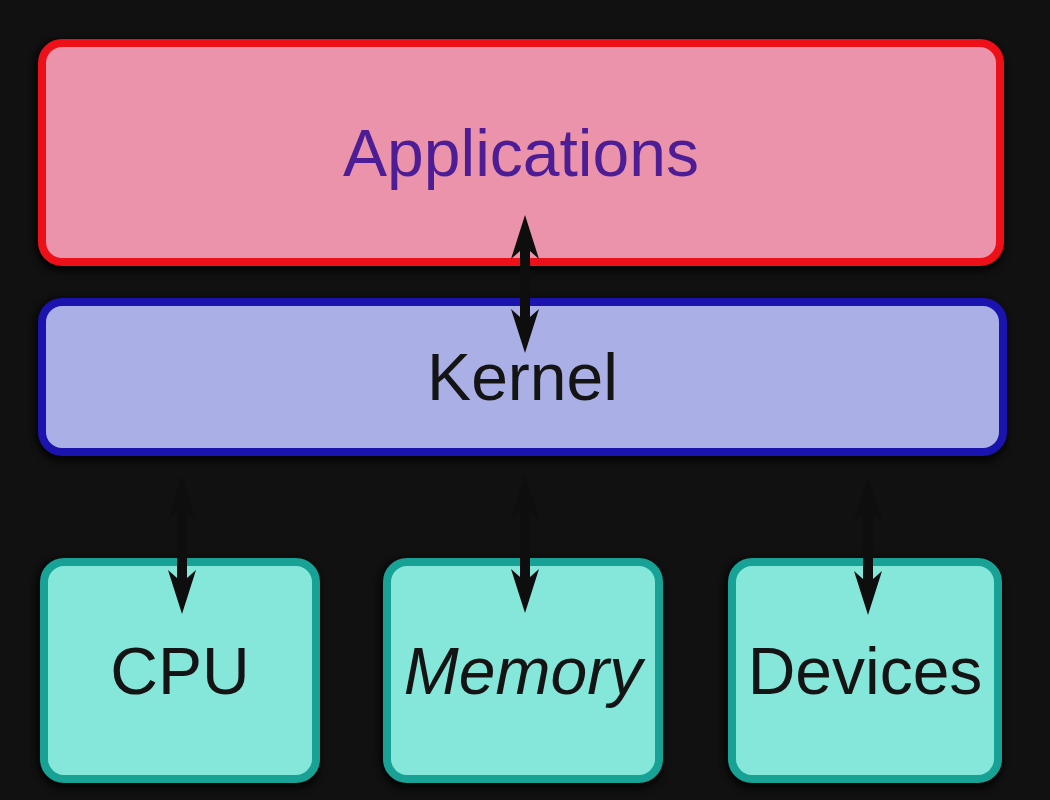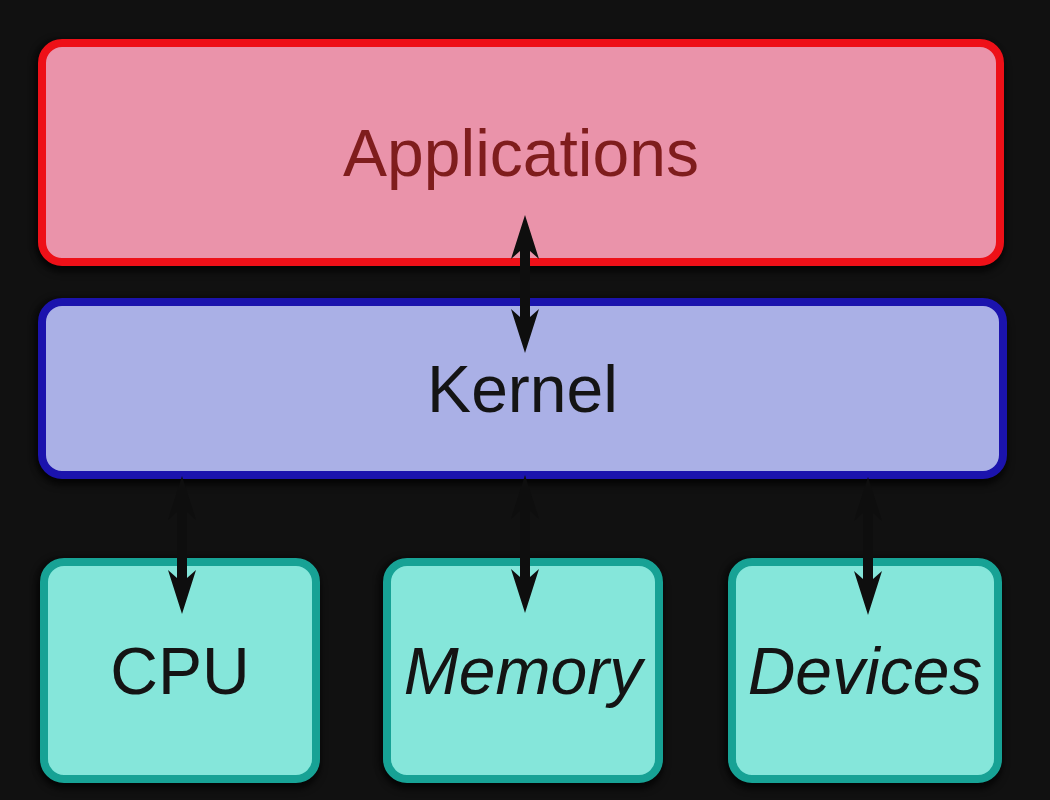--- a/index.html
+++ b/index.html
@@ -25,21 +25,21 @@
     box-shadow: 0 6px 7px rgba(0,0,0,0.65), -4px 0 6px rgba(0,0,0,0.45);
   }
   .node .label {
     font-size: 66px;
     letter-spacing: 0px;
     line-height: 1;
     white-space: nowrap;
     user-select: none;
   }
   #node-applications { left: 38px;  top: 39px;  width: 966px; height: 227px; }
-  #node-kernel       { left: 38px;  top: 298px; width: 969px; height: 181px; }
+  #node-kernel       { left: 38px;  top: 298px; width: 969px; height: 158px; }
   #node-cpu          { left: 40px;  top: 558px; width: 280px; height: 225px; text-align: center; }
   #node-memory       { left: 383px; top: 558px; width: 280px; height: 225px; font-style: italic; }
   #node-devices      { left: 728px; top: 558px; width: 274px; height: 225px; }
 
   .arrow {
     position: absolute;
     width: 36px;
     height: 138px;
     display: block;
   }
@@ -47,37 +47,37 @@
   #arrow-kernel-cpu          { left: 164px; top: 476px; }
   #arrow-kernel-memory       { left: 507px; top: 475px; }
   #arrow-kernel-devices      { left: 850px; top: 477px; }
 </style>
 </head>
 <body>
 
 <div class="stage" style="background: rgb(17, 17, 17);">
 
   <div class="node" id="node-applications" style="background: rgb(234, 147, 170); border-color: rgb(238, 16, 24);">
-    <span class="label" style="color: #7f1d1d;">Applications</span>
+    <span class="label" style="color: #4c1d95;">Applications</span>
   </div>
 
   <div class="node" id="node-kernel" style="background: rgb(170, 176, 230); border-color: rgb(27, 19, 173);">
     <span class="label" style="color: rgb(20, 20, 20);">Kernel</span>
   </div>
 
   <div class="node" id="node-cpu" style="background: rgb(133, 230, 218); border-color: rgb(23, 162, 149);">
     <span class="label" style="color: rgb(20, 20, 20);">CPU</span>
   </div>
 
   <div class="node" id="node-memory" style="background: rgb(133, 230, 218); border-color: rgb(23, 162, 149);">
     <span class="label" style="color: rgb(20, 20, 20);">Memory</span>
   </div>
 
   <div class="node" id="node-devices" style="background: rgb(133, 230, 218); border-color: rgb(23, 162, 149);">
-    <span class="label" style="color: rgb(20, 20, 20); font-style: italic;">Devices</span>
+    <span class="label" style="color: rgb(20, 20, 20);">Devices</span>
   </div>
 
   <svg class="arrow" id="arrow-applications-kernel" viewBox="0 0 36 138" style="fill: rgb(14, 14, 14);">
     <polygon points="18,0 32,44 23,36 23,102 32,94 18,138 4,94 13,102 13,36 4,44"></polygon>
   </svg>
 
   <svg class="arrow" id="arrow-kernel-cpu" viewBox="0 0 36 138" style="fill: rgb(14, 14, 14);">
     <polygon points="18,0 32,44 23,36 23,102 32,94 18,138 4,94 13,102 13,36 4,44"></polygon>
   </svg>
 

